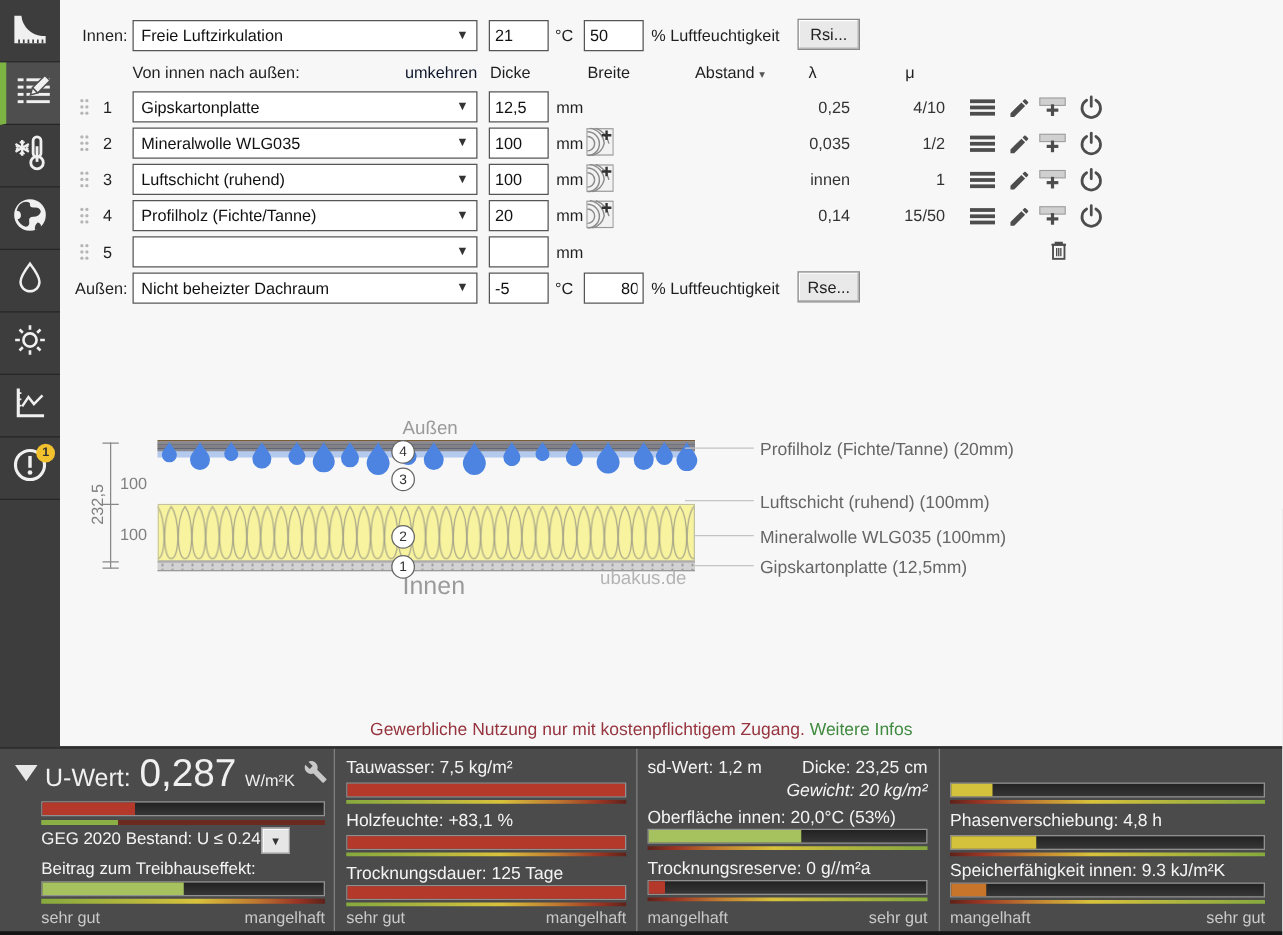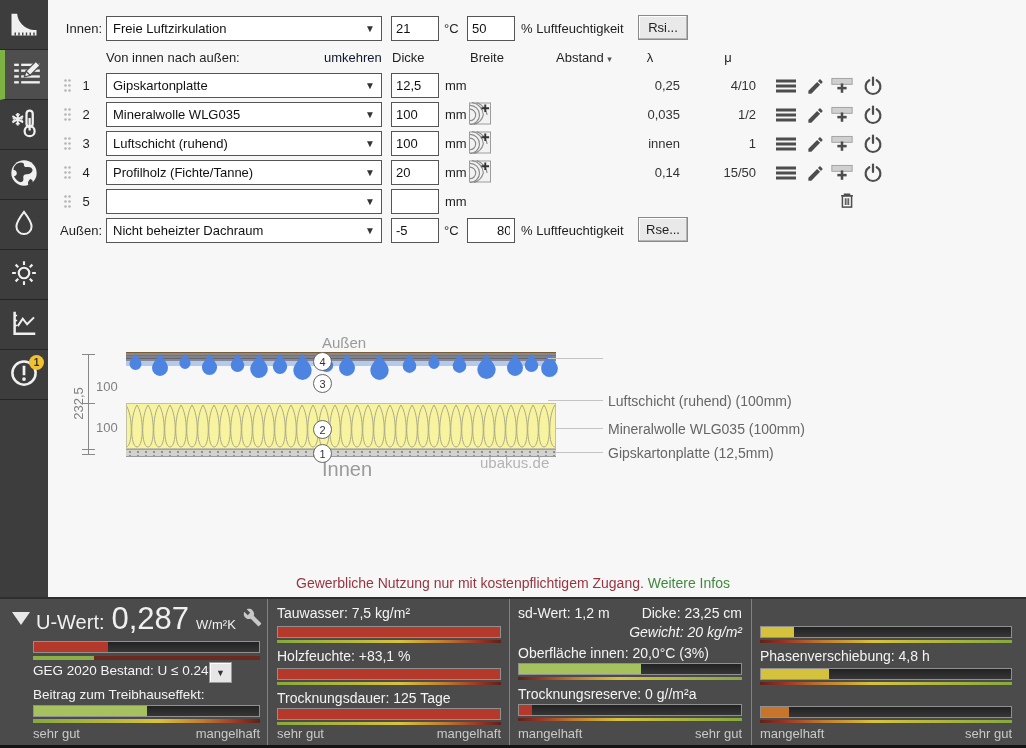--- a/index.html
+++ b/index.html
@@ -525,20 +525,21 @@
     <rect x="0.5" y="0.5" width="429" height="45" fill="none" stroke="#c2c2a0"></rect>
   </svg>
   <div class="gips" style="left:126px;top:449px;width:430px;height:6px;"></div>
 
   <div class="circle-num" style="left:313px;top:352px;">4</div>
   <div class="circle-num" style="left:313px;top:374px;">3</div>
   <div class="circle-num" style="left:313px;top:420px;">2</div>
   <div class="circle-num" style="left:313px;top:444px;">1</div>
 
   <div class="callout-line" style="left:548px;top:358px;width:55px;"></div>
+  <div class="callout-lbl" style="left:608px;top:351px;">Profilholz (Fichte/Tanne) (20mm)</div>
   <div class="callout-line" style="left:548px;top:400px;width:55px;"></div>
   <div class="callout-lbl" style="left:608px;top:393px;">Luftschicht (ruhend) (100mm)</div>
   <div class="callout-line" style="left:555px;top:428px;width:48px;"></div>
   <div class="callout-lbl" style="left:608px;top:421px;">Mineralwolle WLG035 (100mm)</div>
   <div class="callout-line" style="left:555px;top:452px;width:48px;"></div>
   <div class="callout-lbl" style="left:608px;top:445px;">Gipskartonplatte (12,5mm)</div>
 
   <div class="dimtxt" style="left:322px;top:458px;font-size:20px;color:#9a9a9a;">Innen</div>
   <div class="dimtxt" style="left:480px;top:454px;font-size:15px;color:#b4b4b4;">ubakus.de</div>
 
@@ -593,21 +594,21 @@
   <div class="bar" style="left:277px;top:708px;width:224px;">
       <i style="width: 100%; background: rgb(181, 57, 42);"></i>
     </div>
   <div class="thin grad-good" style="left:277px;top:722px;width:224px;height:3px;"></div>
   <div class="scale-lbl" style="left:277px;top:726px;">sehr gut</div>
   <div class="scale-lbl ta-r" style="left:400px;top:726px;width:101px;">mangelhaft</div>
 
   <div class="metric-label" style="left:518px;top:605px;">sd-Wert: 1,2 m</div>
   <div class="metric-label ta-r" style="left:600px;top:605px;width:142px;">Dicke: 23,25 cm</div>
   <div class="metric-label ta-r" style="left:600px;top:624px;width:142px;font-style:italic;">Gewicht: 20 kg/m²</div>
-  <div class="metric-label" style="left:518px;top:645px;">Oberfläche innen: 20,0°C (3%)</div>
+  <div class="metric-label" style="left:518px;top:645px;">Oberfläche innen: 20,0°C (53%)</div>
   <div class="bar" style="left:518px;top:663px;width:224px;">
       <i style="width: 55%; background: rgb(166, 194, 94);"></i>
     </div>
   <div class="thin grad-bad" style="left:518px;top:677px;width:224px;height:3px;"></div>
   <div class="metric-label" style="left:518px;top:686px;">Trocknungsreserve: 0 g//m²a</div>
   <div class="bar" style="left:518px;top:704px;width:224px;">
       <i style="width: 6%; background: rgb(181, 57, 42);"></i>
     </div>
   <div class="thin grad-bad" style="left:518px;top:718px;width:224px;height:3px;"></div>
   <div class="scale-lbl" style="left:518px;top:726px;">mangelhaft</div>
@@ -615,20 +616,21 @@
 
   <div class="bar" style="left:760px;top:626px;width:252px;">
       <i style="width: 13%; background: rgb(212, 194, 60);"></i>
     </div>
   <div class="thin grad-bad" style="left:760px;top:640px;width:252px;height:3px;"></div>
   <div class="metric-label" style="left:760px;top:648px;">Phasenverschiebung: 4,8 h</div>
   <div class="bar" style="left:760px;top:668px;width:252px;">
       <i style="width: 27%; background: rgb(212, 194, 60);"></i>
     </div>
   <div class="thin grad-bad" style="left:760px;top:682px;width:252px;height:3px;"></div>
+  <div class="metric-label" style="left:760px;top:688px;">Speicherfähigkeit innen: 9.3 kJ/m²K</div>
   <div class="bar" style="left:760px;top:706px;width:252px;">
       <i style="width: 11%; background: rgb(200, 117, 44);"></i>
     </div>
   <div class="thin grad-bad" style="left:760px;top:720px;width:252px;height:3px;"></div>
   <div class="scale-lbl" style="left:760px;top:726px;">mangelhaft</div>
   <div class="scale-lbl ta-r" style="left:912px;top:726px;width:100px;">sehr gut</div>
 
 </div>
 
 </body></html>

